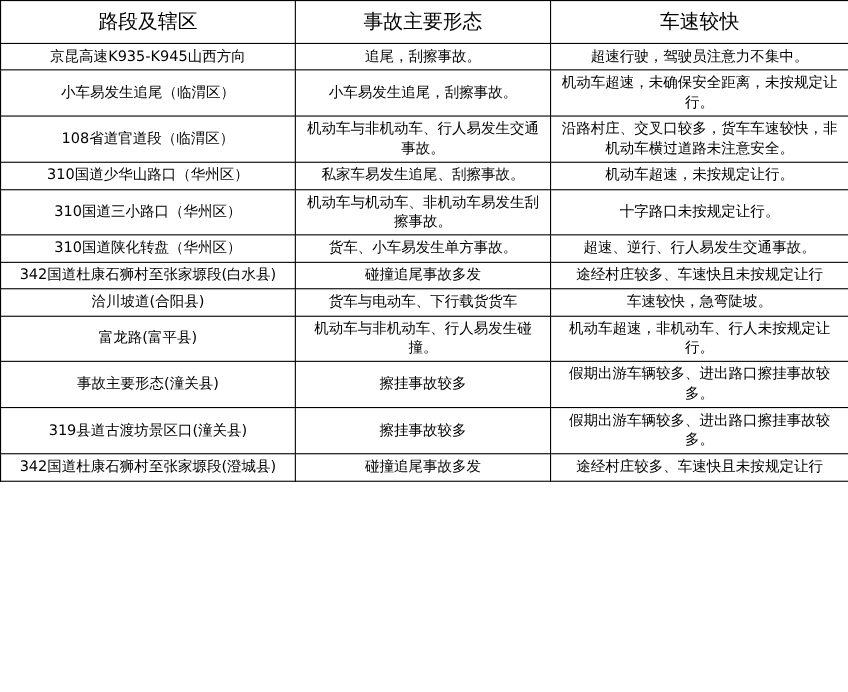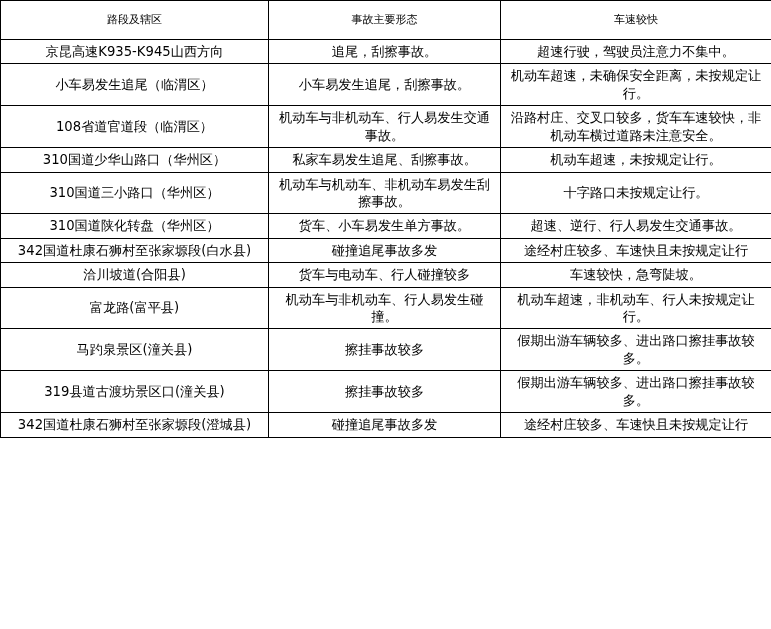--- a/index.html
+++ b/index.html
@@ -26,21 +26,21 @@
   table.accident-table td, table.accident-table th {
     border: 1px solid #000000;
     text-align: center;
     vertical-align: middle;
     padding: 3px 4px;
     line-height: 1.32;
     font-weight: normal;
     word-break: break-all;
   }
   table.accident-table th {
-    font-size: 11px;
+    font-size: 18px;
     height: 32px;
   }
   table.accident-table td {
     font-size: 13.2px;
     margin-left: 40px;
   }
   col.c0 { width: 268px; }
   col.c1 { width: 232px; }
   col.c2 { width: 271px; }
 </style>
@@ -92,30 +92,30 @@
         <td>货车、小车易发生单方事故。</td>
         <td>超速、逆行、行人易发生交通事故。</td>
       </tr>
       <tr>
         <td>342国道杜康石狮村至张家塬段(白水县)</td>
         <td>碰撞追尾事故多发</td>
         <td>途经村庄较多、车速快且未按规定让行</td>
       </tr>
       <tr>
         <td>洽川坡道(合阳县)</td>
-        <td>货车与电动车、行人碰撞较多</td>
+        <td>货车与电动车、下行载货货车</td>
         <td>车速较快，急弯陡坡。</td>
       </tr>
       <tr>
         <td>富龙路(富平县)</td>
         <td>机动车与非机动车、行人易发生碰撞。</td>
         <td>机动车超速，非机动车、行人未按规定让行。</td>
       </tr>
       <tr>
-        <td>马趵泉景区(潼关县)</td>
+        <td>事故主要形态(潼关县)</td>
         <td>擦挂事故较多</td>
         <td>假期出游车辆较多、进出路口擦挂事故较多。</td>
       </tr>
       <tr>
         <td>319县道古渡坊景区口(潼关县)</td>
         <td>擦挂事故较多</td>
         <td>假期出游车辆较多、进出路口擦挂事故较多。</td>
       </tr>
       <tr>
         <td>342国道杜康石狮村至张家塬段(澄城县)</td>

